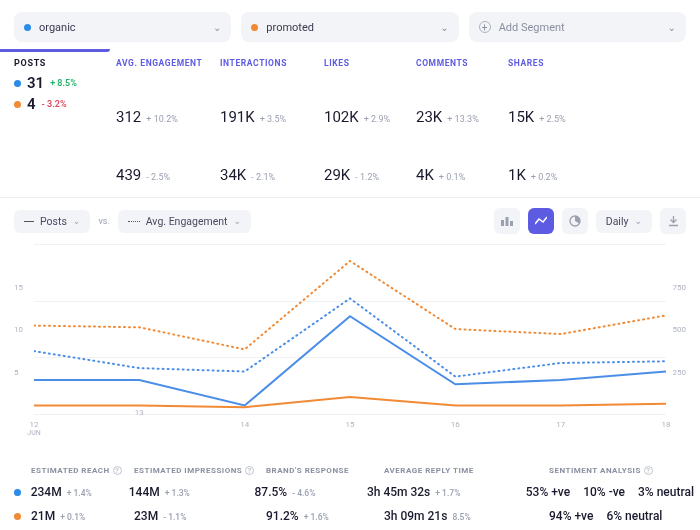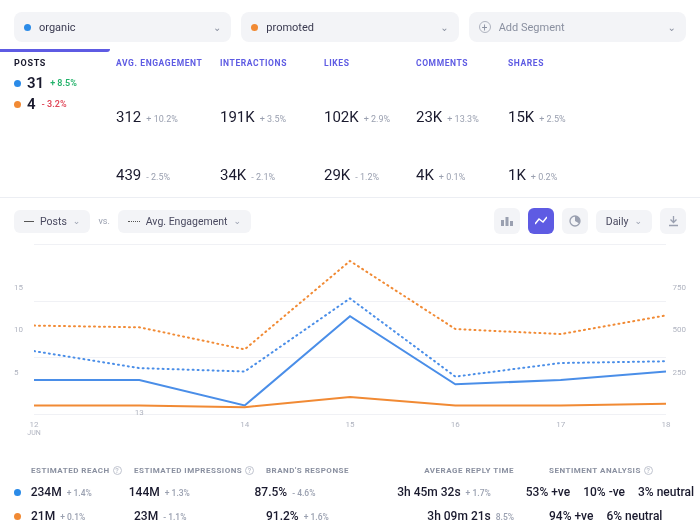--- a/index.html
+++ b/index.html
@@ -52,21 +52,21 @@
 
   
   .btable { padding:12px 0 0 14px; }
   .bthead { display:flex; align-items:center; margin-bottom:10px; }
   .bthead .dot { visibility:hidden; }
   .th { font-size:8px; font-weight:700; letter-spacing:0.5px; color:#8a90a0; display:flex; align-items:center; gap:3px; }
   .th .q { width:9px; height:9px; border:1px solid #c0c4cf; border-radius:50%; font-size:7px; display:flex; align-items:center; justify-content:center; color:#c0c4cf; }
   .brow { display:flex; align-items:center; margin-bottom:10px; }
   .bcell { font-size:12px; color:#1a1a2e; font-weight:500; display:flex; align-items:baseline; }
   .bcell .sub { font-size:8.5px; }
-  .c1 { width:103px; } .c2 { width:132px; } .c3 { width:118px; } .c4 { width:130px;justify-content:flex-end; } .c5 { flex:1;padding-left:35px; }
+  .c1 { width:103px; } .c2 { width:132px; } .c3 { width:118px; } .c4 { width:130px; } .c5 { flex:1;padding-left:35px; }
   .sent span { margin-right:6px; white-space:nowrap; }
   .spark { display:inline-block; width:1px; }
 </style>
 </head>
 <body>
 <div class="app">
 
 <div class="segments">
   <div class="seg">
     <span class="dot blue"></span>

